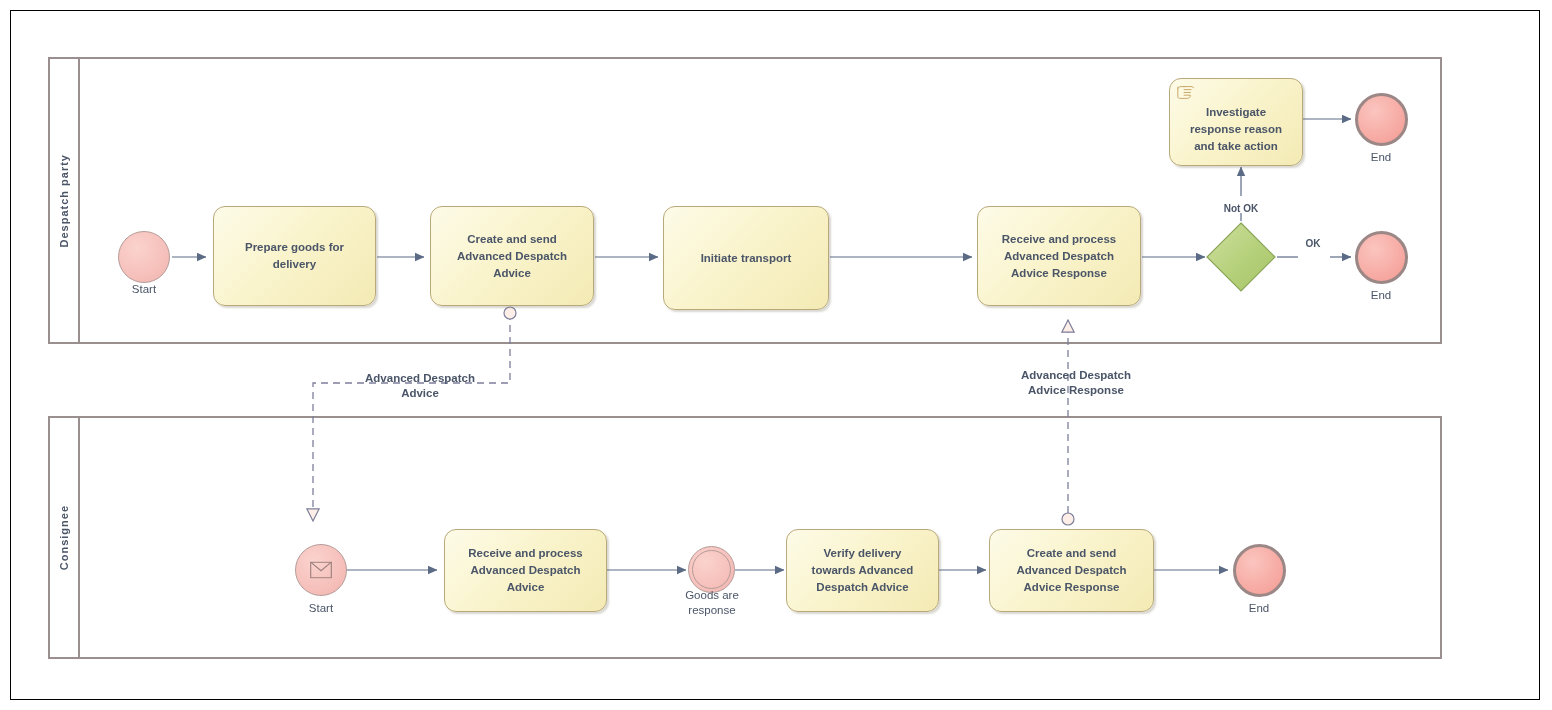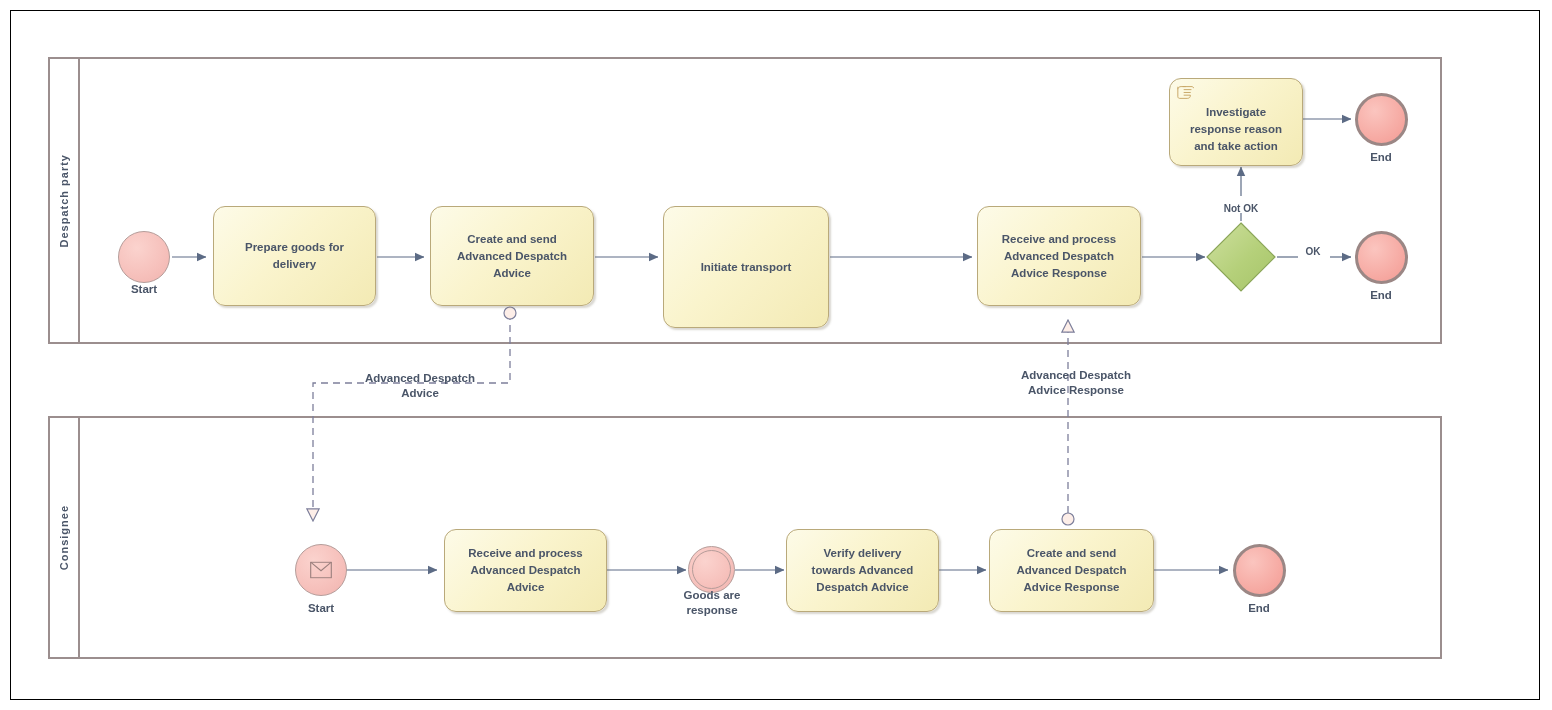--- a/index.html
+++ b/index.html
@@ -158,21 +158,21 @@
     position: absolute;
     left: 50%;
     top: 50%;
     transform: translate(-50%, -50%);
     width: 22px;
     height: 17px;
   }
   .event-label {
     position: absolute;
     font-size: 11.5px;
-    font-weight: bold;
+    font-weight: normal;
     color: #4a5568;
     text-align: center;
     line-height: 15px;
     white-space: pre-line;
     z-index: 3;
   }
   
   .gateway {
     position: absolute;
     z-index: 3;
@@ -302,21 +302,21 @@
     <span class="task-label">Prepare goods for
 delivery</span>
   </div>
 
   <div class="task" style="left:430px; top:206px; width:164px; height:100px;">
     <span class="task-label">Create and send
 Advanced Despatch
 Advice</span>
   </div>
 
-  <div class="task" style="left:663px; top:206px; width:166px; height:122px;">
+  <div class="task" style="left:663px; top:206px; width:166px; height:104px;">
     <span class="task-label">Initiate transport</span>
   </div>
 
   <div class="task" style="left:977px; top:206px; width:164px; height:100px;">
     <span class="task-label">Receive and process
 Advanced Despatch
 Advice Response</span>
   </div>
 
   <div class="task" style="left:1169px; top:78px; width:134px; height:88px;">
@@ -342,21 +342,21 @@
           <stop offset="0%" stop-color="#cfe0a0"></stop>
           <stop offset="55%" stop-color="#b5d07a"></stop>
           <stop offset="100%" stop-color="#a6c469"></stop>
         </linearGradient>
       </defs>
       <polygon points="36,2 70,36 36,70 2,36" fill="url(#gwGrad)" stroke="#8aa558" stroke-width="1.2"></polygon>
     </svg>
   </div>
 
   <div class="flow-label" style="left:1195px; top:201px; width:92px;">Not OK</div>
-  <div class="flow-label" style="left:1296px; top:244px; width:34px;">OK</div>
+  <div class="flow-label" style="left:1296px; top:236px; width:34px;">OK</div>
 
   <div class="event end" style="left:1355px; top:93px; width:53px; height:53px;"></div>
   <div class="event-label" style="left:1325px; top:150px; width:112px;">End</div>
 
   <div class="event end" style="left:1355px; top:231px; width:53px; height:53px;"></div>
   <div class="event-label" style="left:1325px; top:288px; width:112px;">End</div>
 
   <div class="msg-label" style="left:333px; top:371px; width:174px;">Advanced Despatch
 Advice</div>
 

